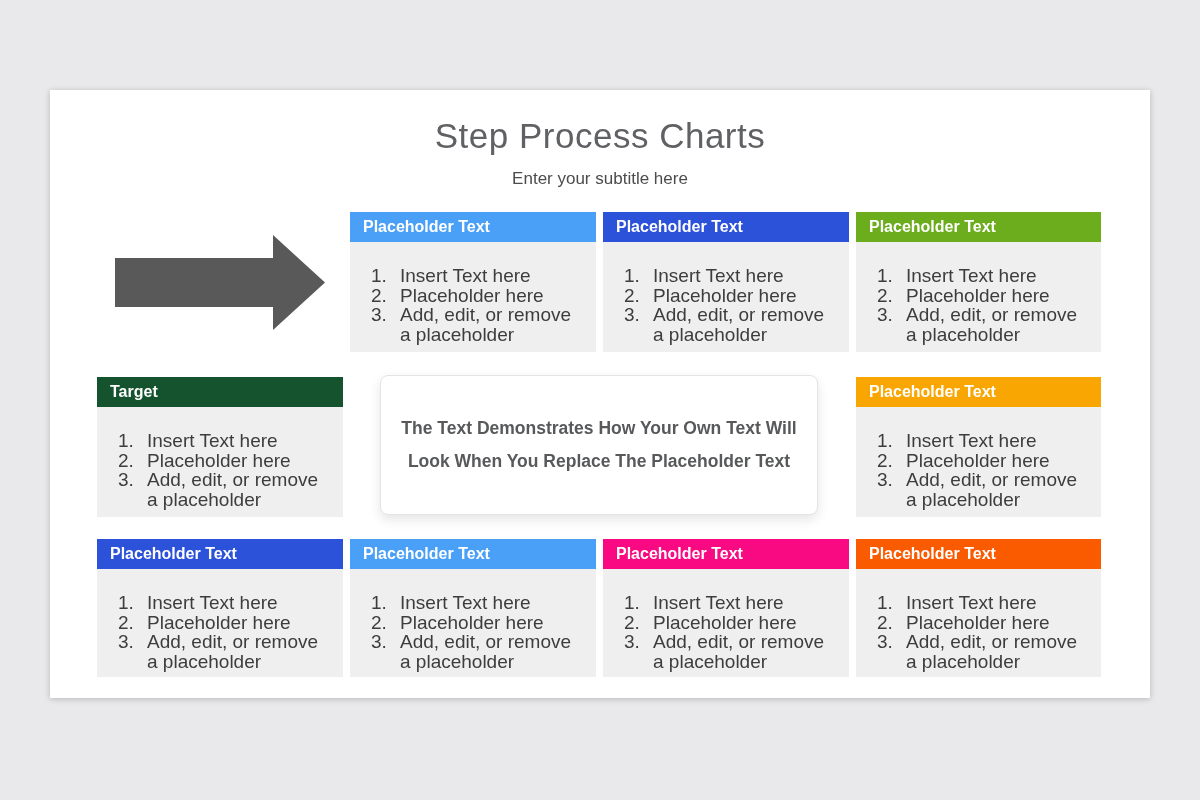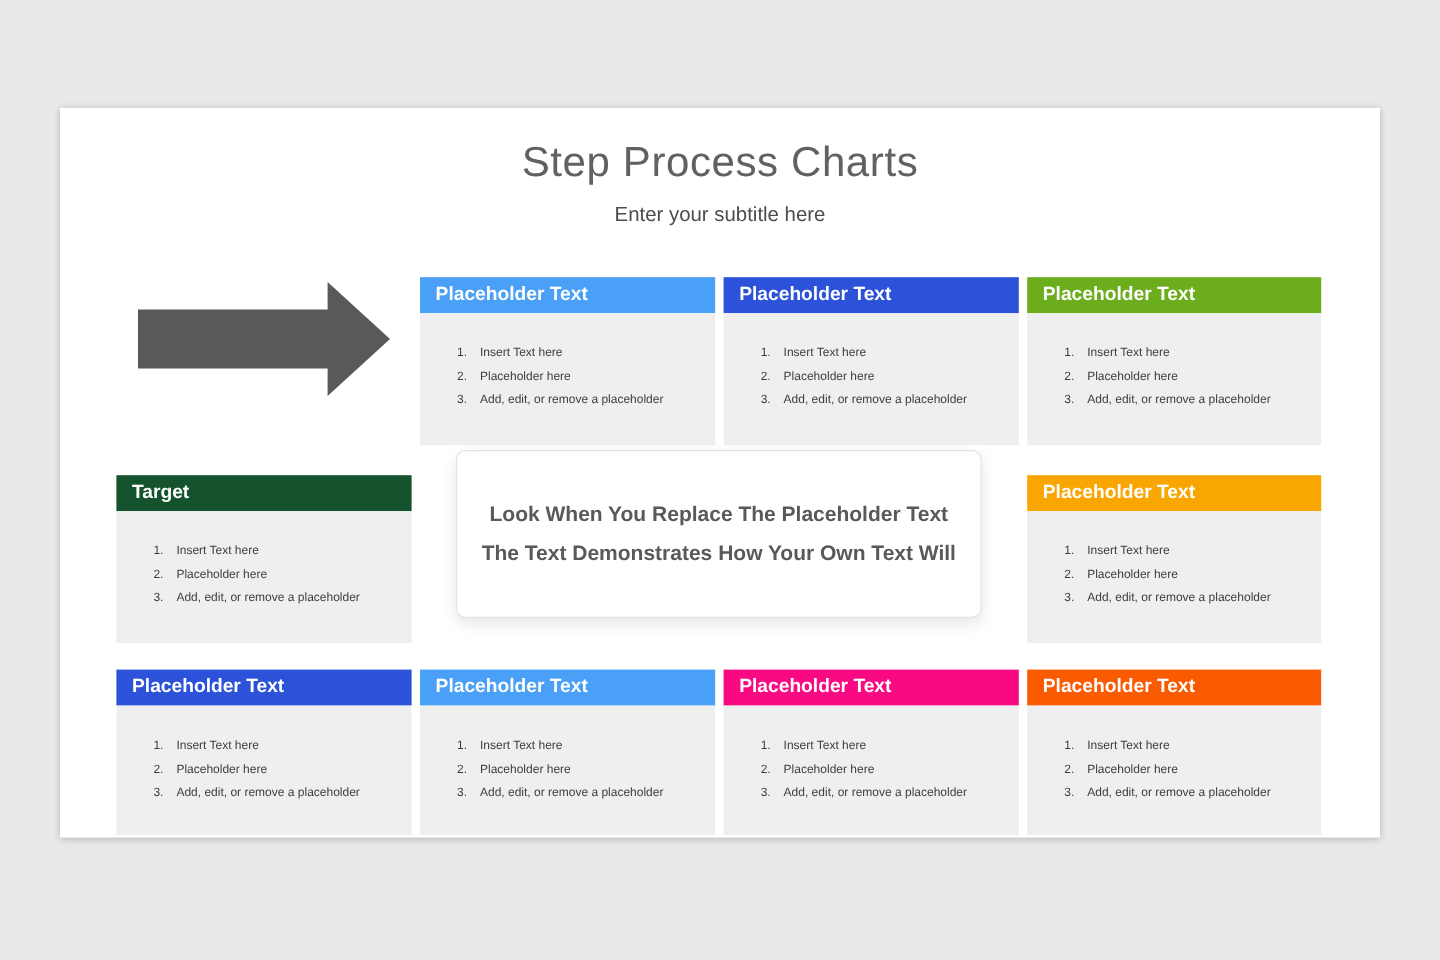--- a/index.html
+++ b/index.html
@@ -29,21 +29,21 @@
   .subtitle {
     position: absolute;
     left: 0; top: 79px; width: 100%;
     text-align: center;
     font-size: 17px;
     color: #4c4c4e;
   }
   
   .arrow-wrap { position: absolute; left: 65px; top: 145px; width: 210px; height: 95px; }
   
-  .box { position: absolute; margin-top: 19px; }
+  .box { position: absolute; }
   .c1 { left: 47px;  width: 246px; }
   .c2 { left: 300px; width: 246px; }
   .c3 { left: 553px; width: 246px; }
   .c4 { left: 806px; width: 245px; }
   .r1 { top: 122px; }
   .r2 { top: 287px; }
   .r3 { top: 449px; }
   .box-header {
     height: 30px;
     display: flex;
@@ -56,21 +56,21 @@
   .box-body {
     background: #f0efef;
     height: 110px;
     padding: 24px 10px 10px 12px;
   }
   .r3 .box-body { height: 108px; }
   .box-body ol {
     list-style: decimal outside;
     margin: 0;
     padding-left: 30px;
-    font-size: 10px;
+    font-size: 19px;
     color: #3d3d3d;
     line-height: 19.5px;
   }
   .box-body li { padding-left: 8px; }
   
   .center-card {
     position: absolute;
     left: 330px; top: 285px;
     width: 438px; height: 140px;
     background: #ffffff;
@@ -149,22 +149,22 @@
     <div class="box-body">
       <ol>
         <li>Insert Text here</li>
         <li>Placeholder here</li>
         <li>Add, edit, or remove a placeholder</li>
       </ol>
     </div>
   </div>
 
   <div class="center-card">
+    <p>The Text Demonstrates How Your Own Text Will</p>
     <p>Look When You Replace The Placeholder Text</p>
-    <p>The Text Demonstrates How Your Own Text Will</p>
   </div>
 
   <div class="box r2 c4">
     <div class="box-header" style="background: rgb(249, 166, 2);">
       <span>Placeholder Text</span>
     </div>
     <div class="box-body">
       <ol>
         <li>Insert Text here</li>
         <li>Placeholder here</li>

